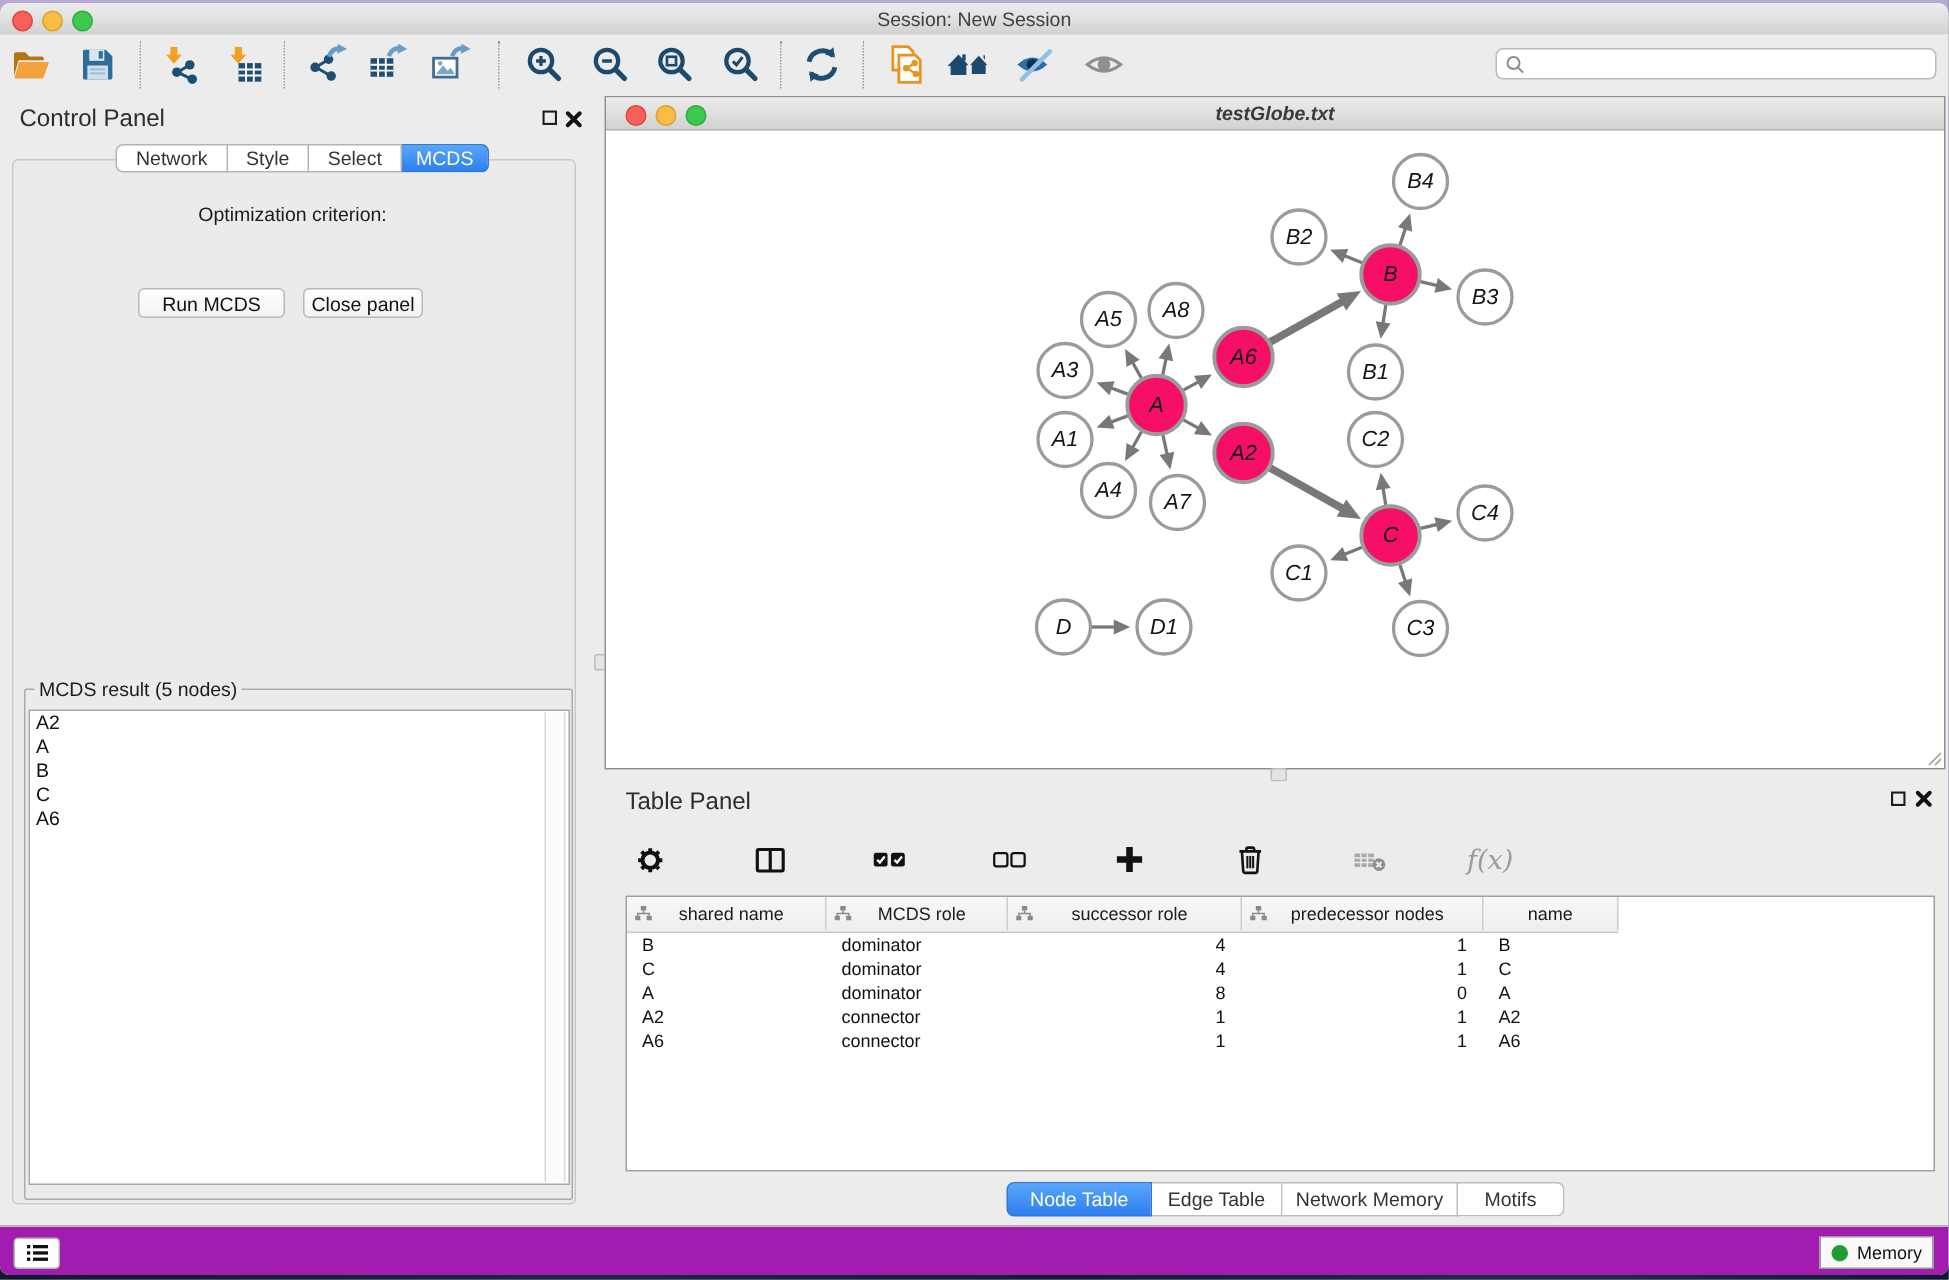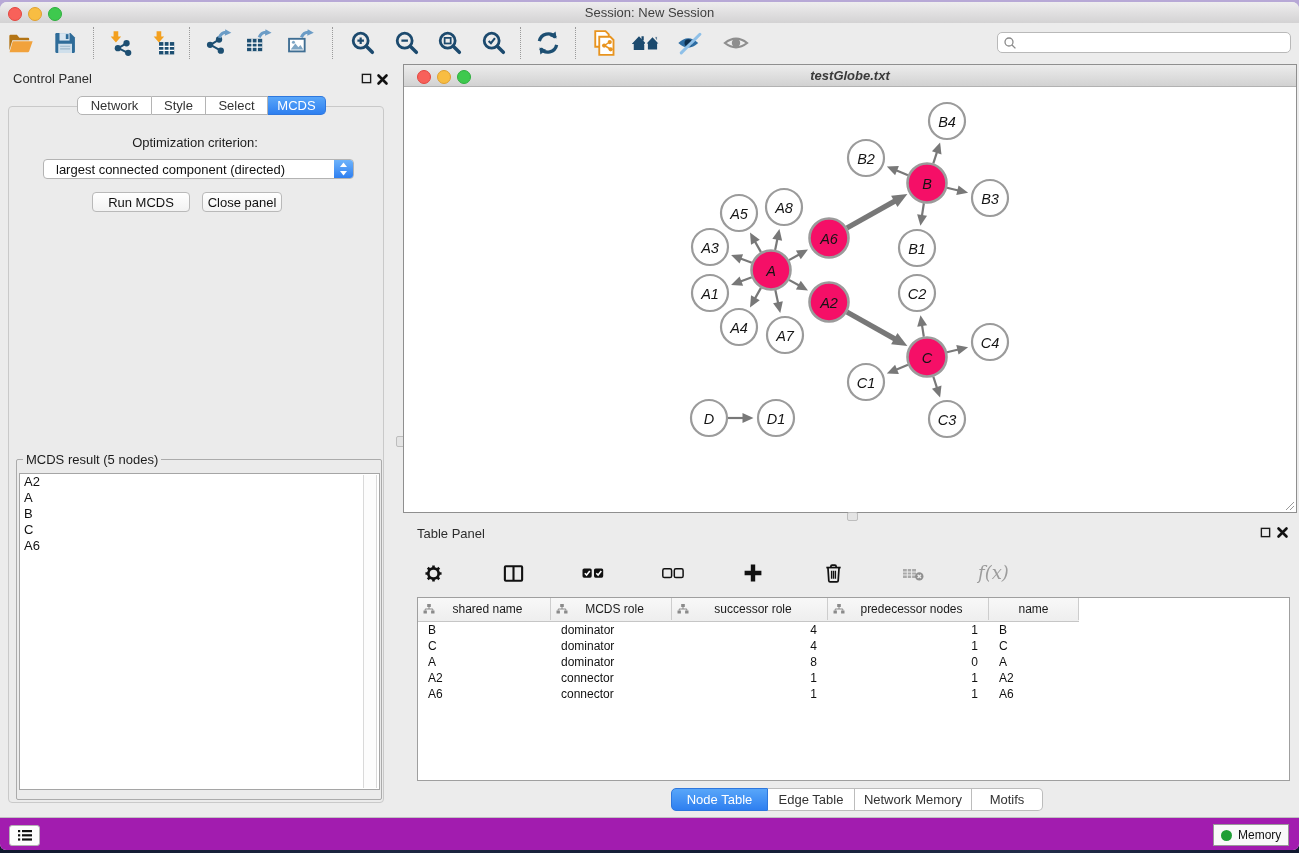--- a/index.html
+++ b/index.html
@@ -27,21 +27,21 @@
     align-items:center;justify-content:center;}
   .tool-sep{position:absolute;top:4px;height:32px;width:0;
     border-left:1px dotted #9a9a9a;}
   .searchbox{position:absolute;left:997px;top:9px;width:292px;height:19px;
     background:#fff;border:1px solid #b9b9b9;border-radius:5px;display:flex;align-items:center;}
   .searchbox svg{margin-left:5px;flex:none;}
   .searchbox input{border:none;outline:none;flex:1;height:15px;font-size:12px;
     background:transparent;min-width:0;font-family:"Liberation Sans",sans-serif;}
 
   
-  .panel-header-label{font-size:13px;color:#2d2d2d;}
+  .panel-header-label{font-size:16px;color:#2d2d2d;}
 
   
   .control-panel{position:absolute;left:0;top:62px;width:390px;height:752px;}
   .cp-title{position:absolute;left:13px;top:7px;}
   .icon-float{position:absolute;width:11px;height:11px;}
   .icon-close{position:absolute;width:13px;height:13px;}
   .cp-content{position:absolute;left:8px;top:42px;width:374px;height:695px;
     border:1px solid #c9c9c9;border-radius:4px;background:#ebebeb;}
   .seg-bar{position:absolute;display:flex;}
   .seg{height:17px;border:1px solid #b4b4b4;border-left:none;background:#fff;
@@ -310,29 +310,20 @@
 
       <div class="seg-bar cp-tabs">
         <div class="seg" style="width:73px">Network</div>
         <div class="seg" style="width:53px">Style</div>
         <div class="seg" style="width:61px">Select</div>
         <div class="seg selected" style="width:57px">MCDS</div>
       </div>
 
       <div class="opt-label">Optimization criterion:</div>
 
-      <div class="combobox">
-        <span class="cb-text">largest connected component (directed)</span>
-        <div class="cb-stepper">
-          <svg width="13" height="16" viewBox="0 0 13 16">
-            <path d="M6.5 1.5 L10 6 H3 Z" fill="#fff"></path>
-            <path d="M6.5 14.5 L3 10 H10 Z" fill="#fff"></path>
-          </svg>
-        </div>
-      </div>
 
       <div class="aqua-btn" style="left:92px;top:128px;width:98px">Run MCDS</div>
       <div class="aqua-btn" style="left:202px;top:128px;width:80px">Close panel</div>
 
       <div class="groupbox">
         <div class="groupbox-label">MCDS result (5 nodes)</div>
         <div class="mcds-list">
           <div id="mcds-items">
               <div class="mcds-item">A2</div>
               <div class="mcds-item">A</div>

